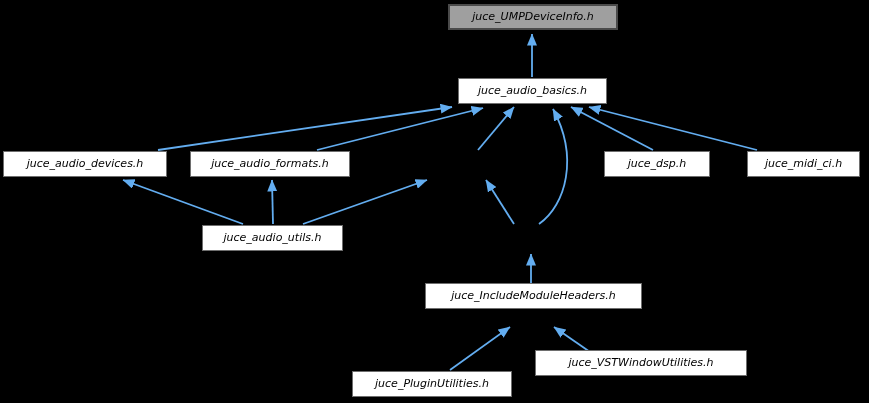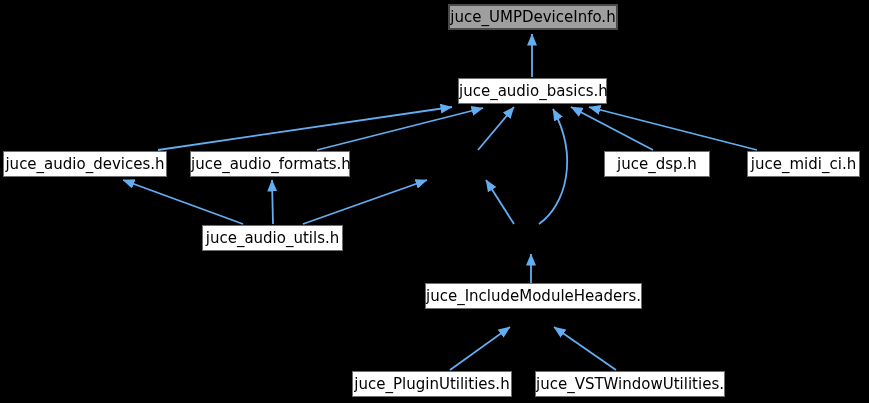--- a/index.html
+++ b/index.html
@@ -33,25 +33,26 @@
     stroke-width:1.8;
     fill:none;
   }
   .node{
     position:absolute;
     box-sizing:border-box;
     height:26px;
     background:var(--node-fill);
     border:1px solid var(--node-border);
     color:var(--text);
-    font-size:15px;
+    font-size:11px;
     line-height:24px;
     text-align:center;
     white-space:nowrap;
     cursor:pointer;
+    font-style:italic;
   }
   .node.root{
     background:var(--root-fill);
     border:2px solid var(--root-border);
     line-height:22px;
     cursor:default;
   }
 </style>
 </head>
 <body>
@@ -94,15 +95,15 @@
 
   <div class="node" style="left:747px;top:151px;width:113px">juce_midi_ci.h</div>
 
   <div class="node" style="left:202px;top:225px;width:141px">juce_audio_utils.h</div>
 
 
   <div class="node" style="left:425px;top:283px;width:217px">juce_IncludeModuleHeaders.h</div>
 
   <div class="node" style="left:352px;top:371px;width:160px">juce_PluginUtilities.h</div>
 
-  <div class="node" style="left:535px;top:371px;width:190px">juce_VSTWindowUtilities.h</div>
+  <div class="node" style="left:535px;top:350px;width:212px">juce_VSTWindowUtilities.h</div>
 
 </div>
 
 </body></html>

